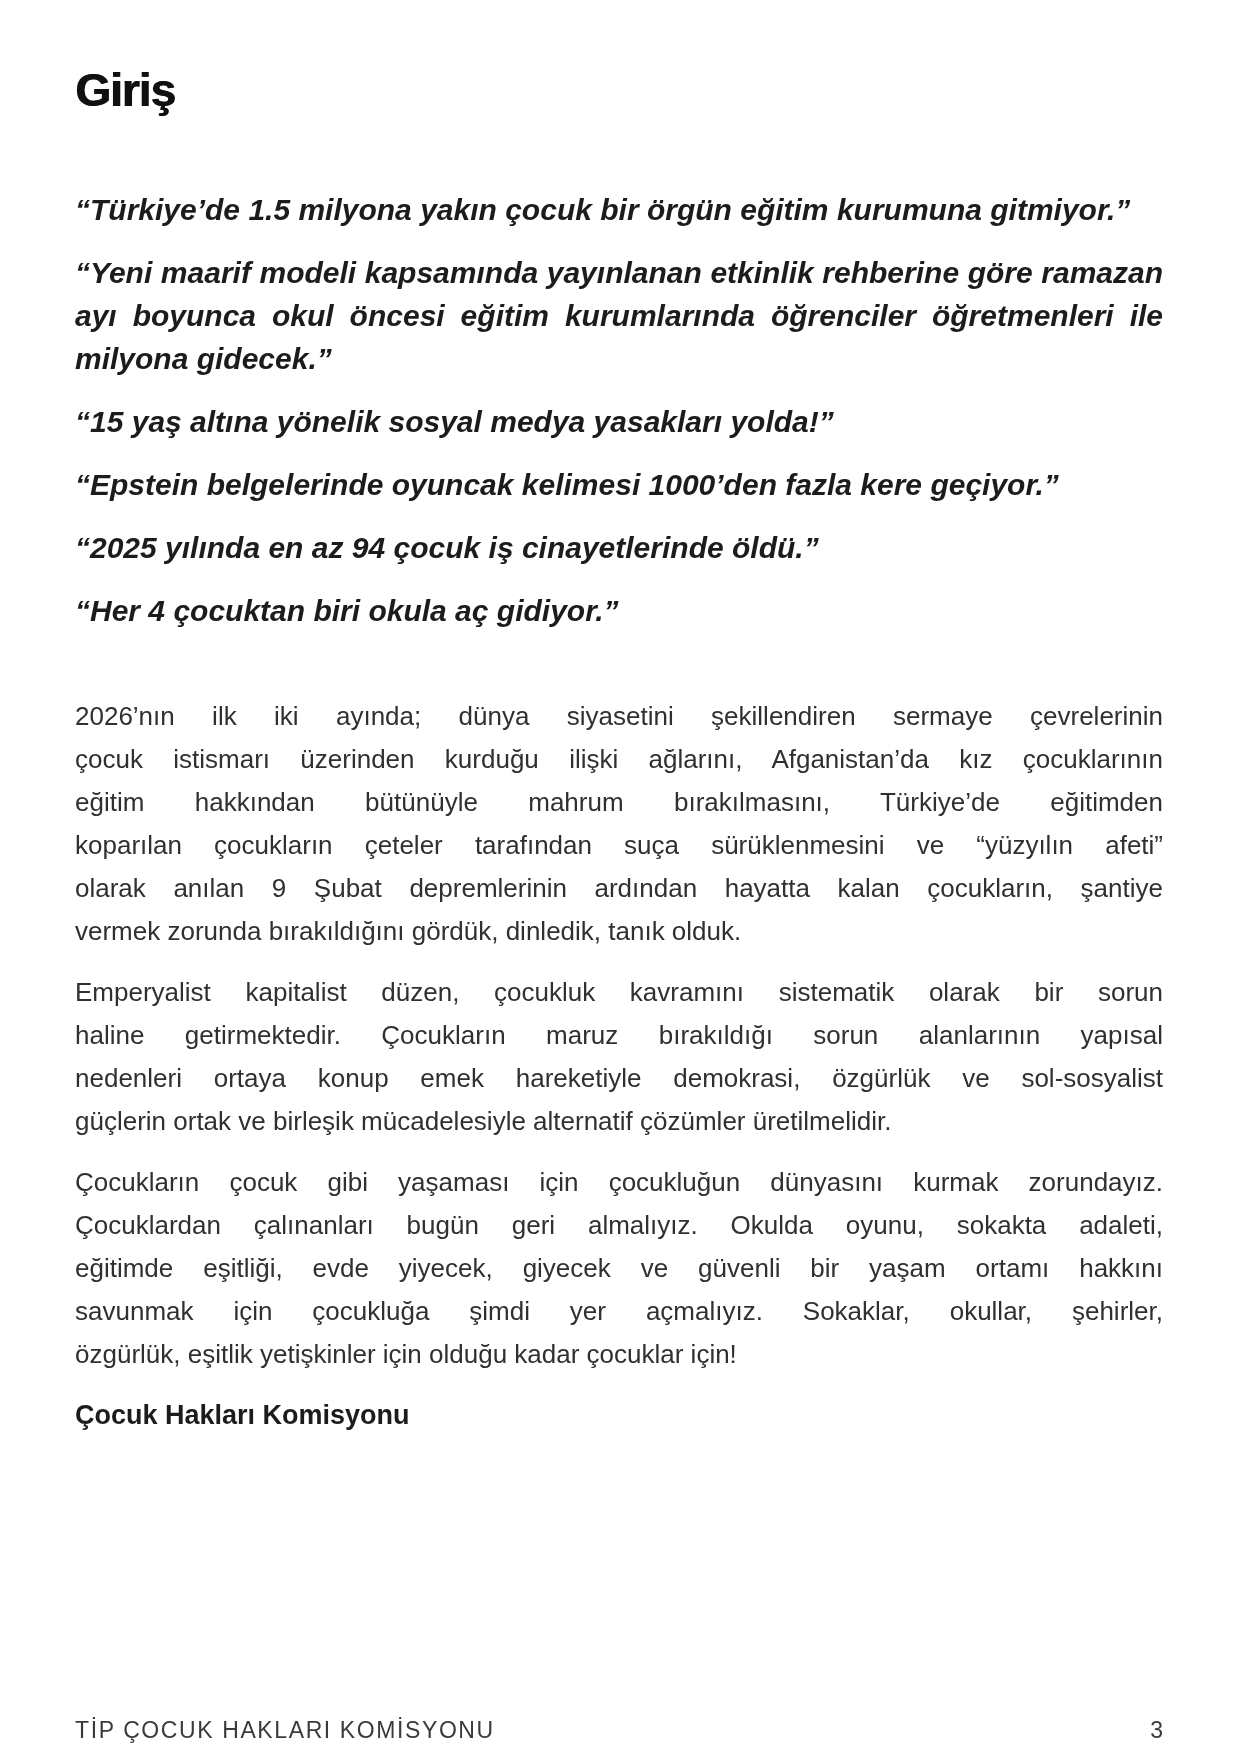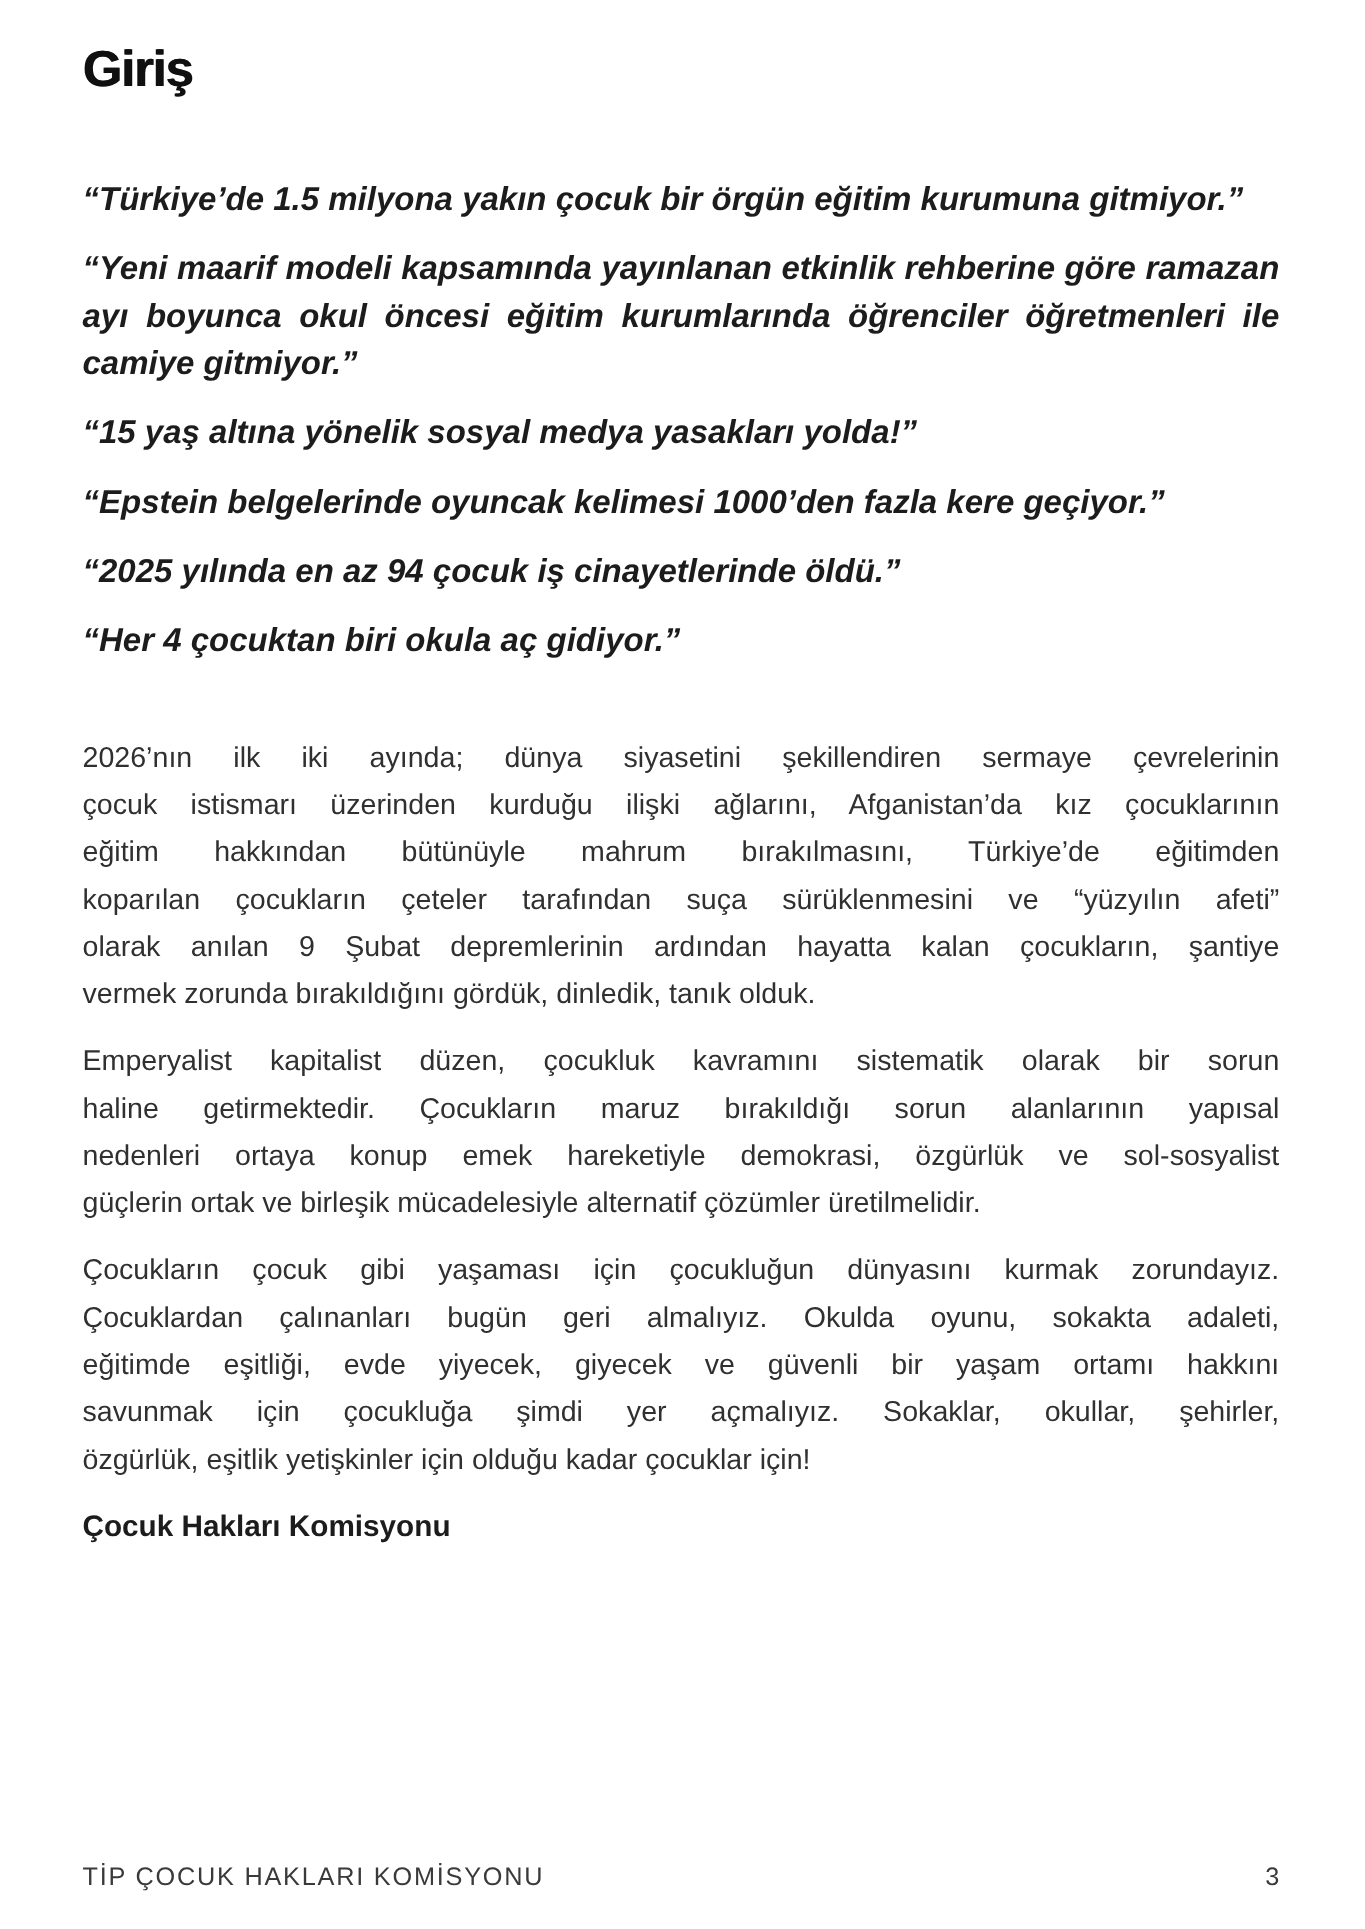--- a/index.html
+++ b/index.html
@@ -6,21 +6,21 @@
     --bg:#ffffff; --title:#101010; --quote:#1c1c1c; --text:#303030; --footer:#3a3a3a;
   }
   html,body{margin:0;padding:0;background:#e8e8e8;}
   .page{
     position:relative;
     width:1241px;height:1754px;
     margin:0 auto;
     background:var(--bg);
     font-family:"Liberation Sans",sans-serif;
     box-sizing:border-box;
-    padding:36px 78px 0 75px;
+    padding:64px 78px 0 75px;
     overflow:hidden;
   }
   .title{
     margin:0 0 72px 0;
     font-size:46px;
     line-height:52px;
     font-weight:700;
     letter-spacing:-1px;
     color:var(--title);
     text-shadow:0.9px 0 0 currentColor;
@@ -45,21 +45,21 @@
   .line.jl{text-align:justify;text-align-last:justify;}
   .signature{
     margin:0;
     font-size:27px;
     line-height:43px;
     font-weight:700;
     color:var(--quote);
   }
   .footer{
     position:absolute;
-    left:75px;right:78px;bottom:34px;
+    left:75px;right:78px;bottom:10px;
     display:flex;
     justify-content:space-between;
     align-items:baseline;
     font-size:23px;
     color:var(--footer);
   }
   .footer .running-title{letter-spacing:1.6px;}
   .footer .pagenum{letter-spacing:0;}
 </style>
 </head>
@@ -69,21 +69,21 @@
 
   <h1 class="title">Giriş</h1>
 
   <section class="quotes">
       <div class="block">
         <div class="line">“Türkiye’de 1.5 milyona yakın çocuk bir örgün eğitim kurumuna gitmiyor.”</div>
       </div>
       <div class="block">
         <div class="line jl">“Yeni maarif modeli kapsamında yayınlanan etkinlik rehberine göre ramazan</div>
         <div class="line jl">ayı boyunca okul öncesi eğitim kurumlarında öğrenciler öğretmenleri ile</div>
-        <div class="line">camiye gitmiyor.”</div>
+        <div class="line">milyona gidecek.”</div>
       </div>
       <div class="block">
         <div class="line">“15 yaş altına yönelik sosyal medya yasakları yolda!”</div>
       </div>
       <div class="block">
         <div class="line">“Epstein belgelerinde oyuncak kelimesi 1000’den fazla kere geçiyor.”</div>
       </div>
       <div class="block">
         <div class="line">“2025 yılında en az 94 çocuk iş cinayetlerinde öldü.”</div>
       </div>

